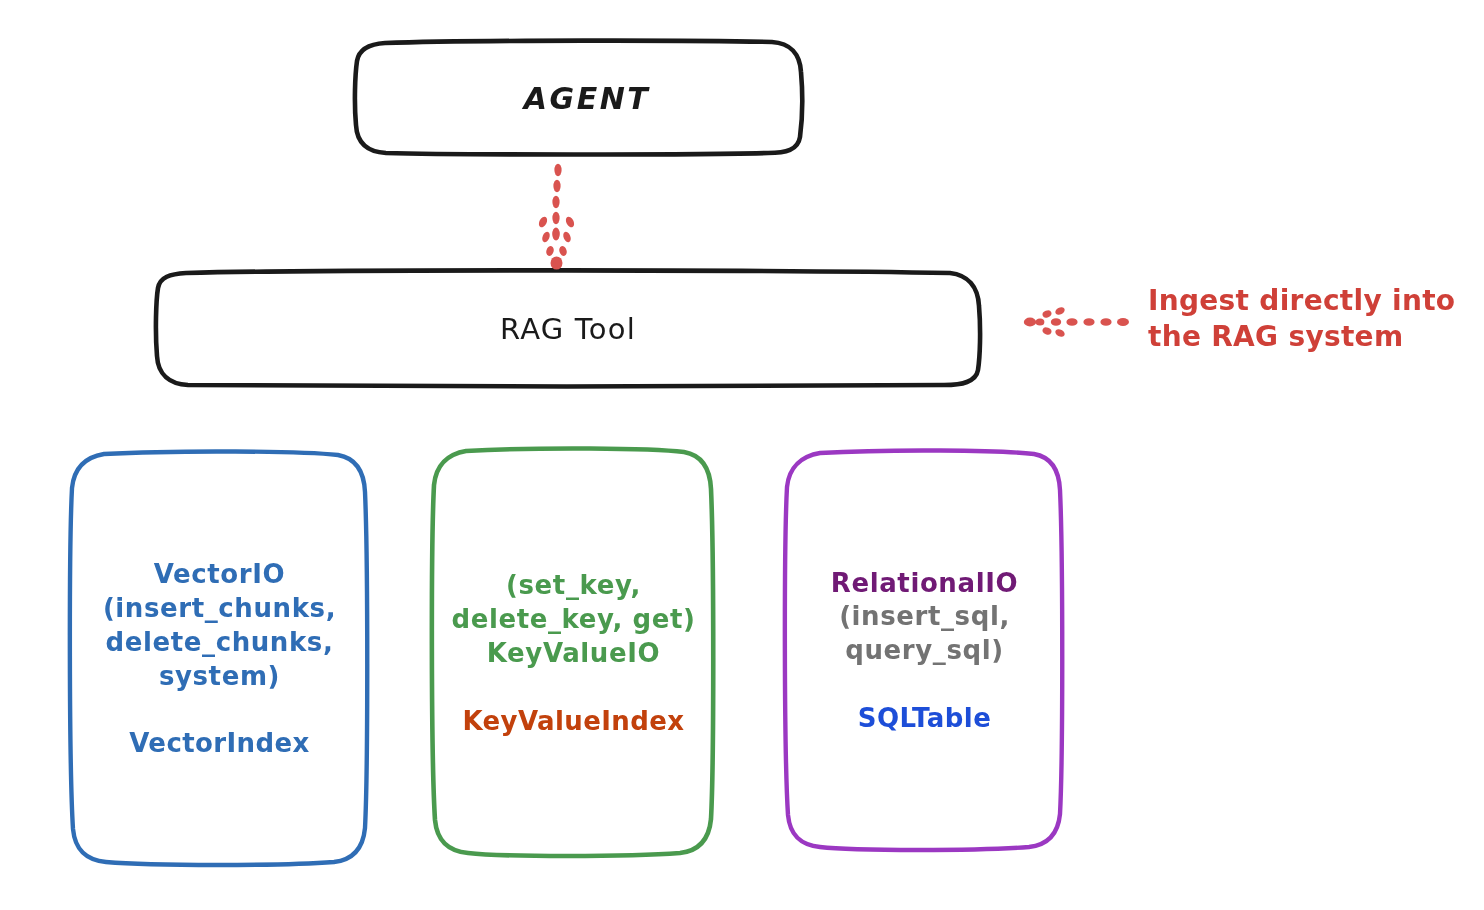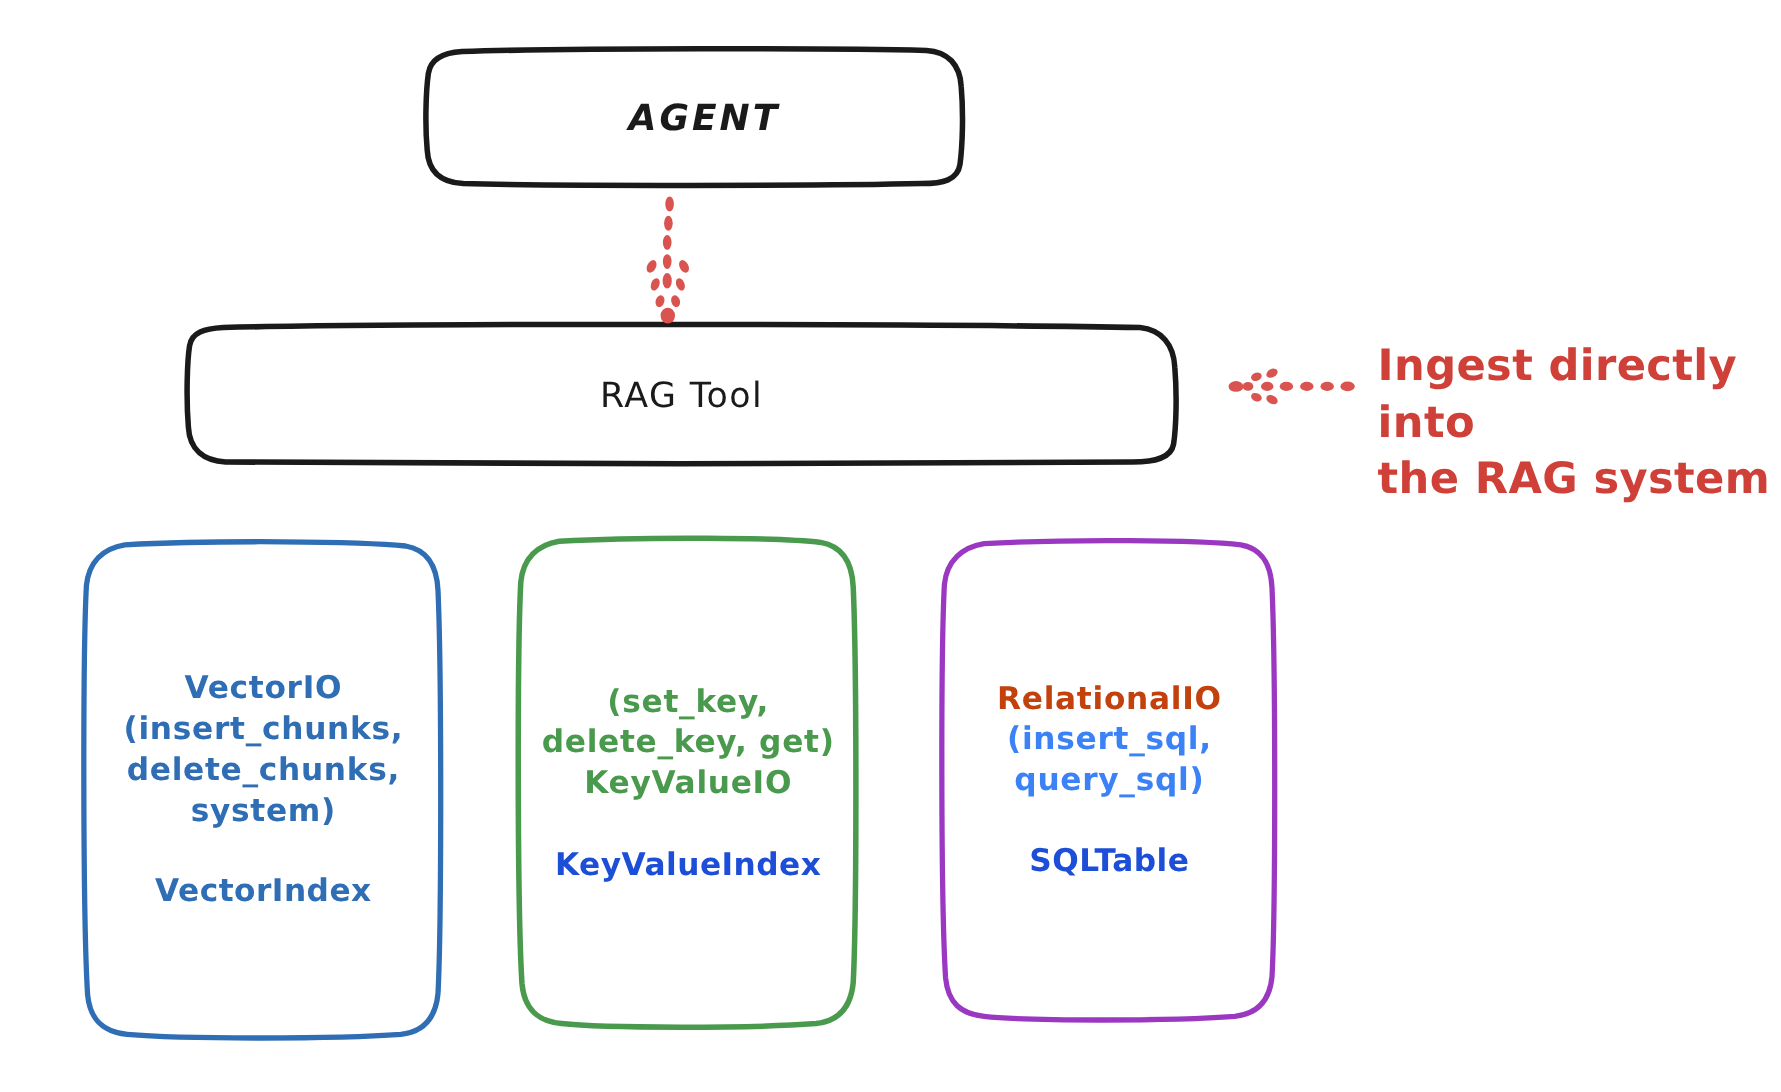--- a/index.html
+++ b/index.html
@@ -73,21 +73,21 @@
     font-size: 26px;
     letter-spacing: 0.4px;
   }
 
   .gap-block { height: 34px; }
 
   .annotation {
     position: absolute;
     font-family: "DejaVu Sans", sans-serif;
     font-weight: 700;
-    font-size: 36px;
+    font-size: 28px;
     line-height: 1.30;
     white-space: pre-line;
     text-align: left;
     letter-spacing: 0.3px;
   }
 
   
   .c-vector  { color: #2f6db5; }
   .c-keyval  { color: #4a9a4e; }
   .c-relate  { color: #9b38c2; }
@@ -197,26 +197,26 @@
 system)</span>
     <span class="gap-block"></span>
     <span class="index-block c-vector" style="color: rgb(47, 109, 181);">VectorIndex</span>
   </div>
 
   <div class="node-label" style="left:434px; top:452px; width:279px; height:402px;">
     <span class="api-block c-keyval" style="color: rgb(74, 154, 78);">(set_key,
 delete_key, get)</span>
     <span class="api-block c-keyval" style="color: rgb(74, 154, 78);">KeyValueIO</span>
     <span class="gap-block"></span>
-    <span class="index-block c-keyval" style="color: #1d4ed8; text-align: center;">KeyValueIndex</span>
+    <span class="index-block c-keyval" style="color: #c2410c; text-align: center;">KeyValueIndex</span>
   </div>
 
   <div class="node-label" style="left:787px; top:453px; width:275px; height:395px;">
-    <span class="api-block c-relate" style="color: #c2410c;">RelationalIO</span>
-    <span class="api-block c-relate" style="color: #3b82f6;">(insert_sql,
+    <span class="api-block c-relate" style="color: #701a75;">RelationalIO</span>
+    <span class="api-block c-relate" style="color: #737373;">(insert_sql,
 query_sql)</span>
     <span class="gap-block"></span>
     <span class="index-block c-relate" style="color: #1d4ed8; text-align: right;">SQLTable</span>
   </div>
 
   <div class="annotation c-note" style="left: 1148px; top: 283px; width: 330px; color: rgb(207, 64, 56);">Ingest directly into
 the RAG system</div>
 
 </div>
 

